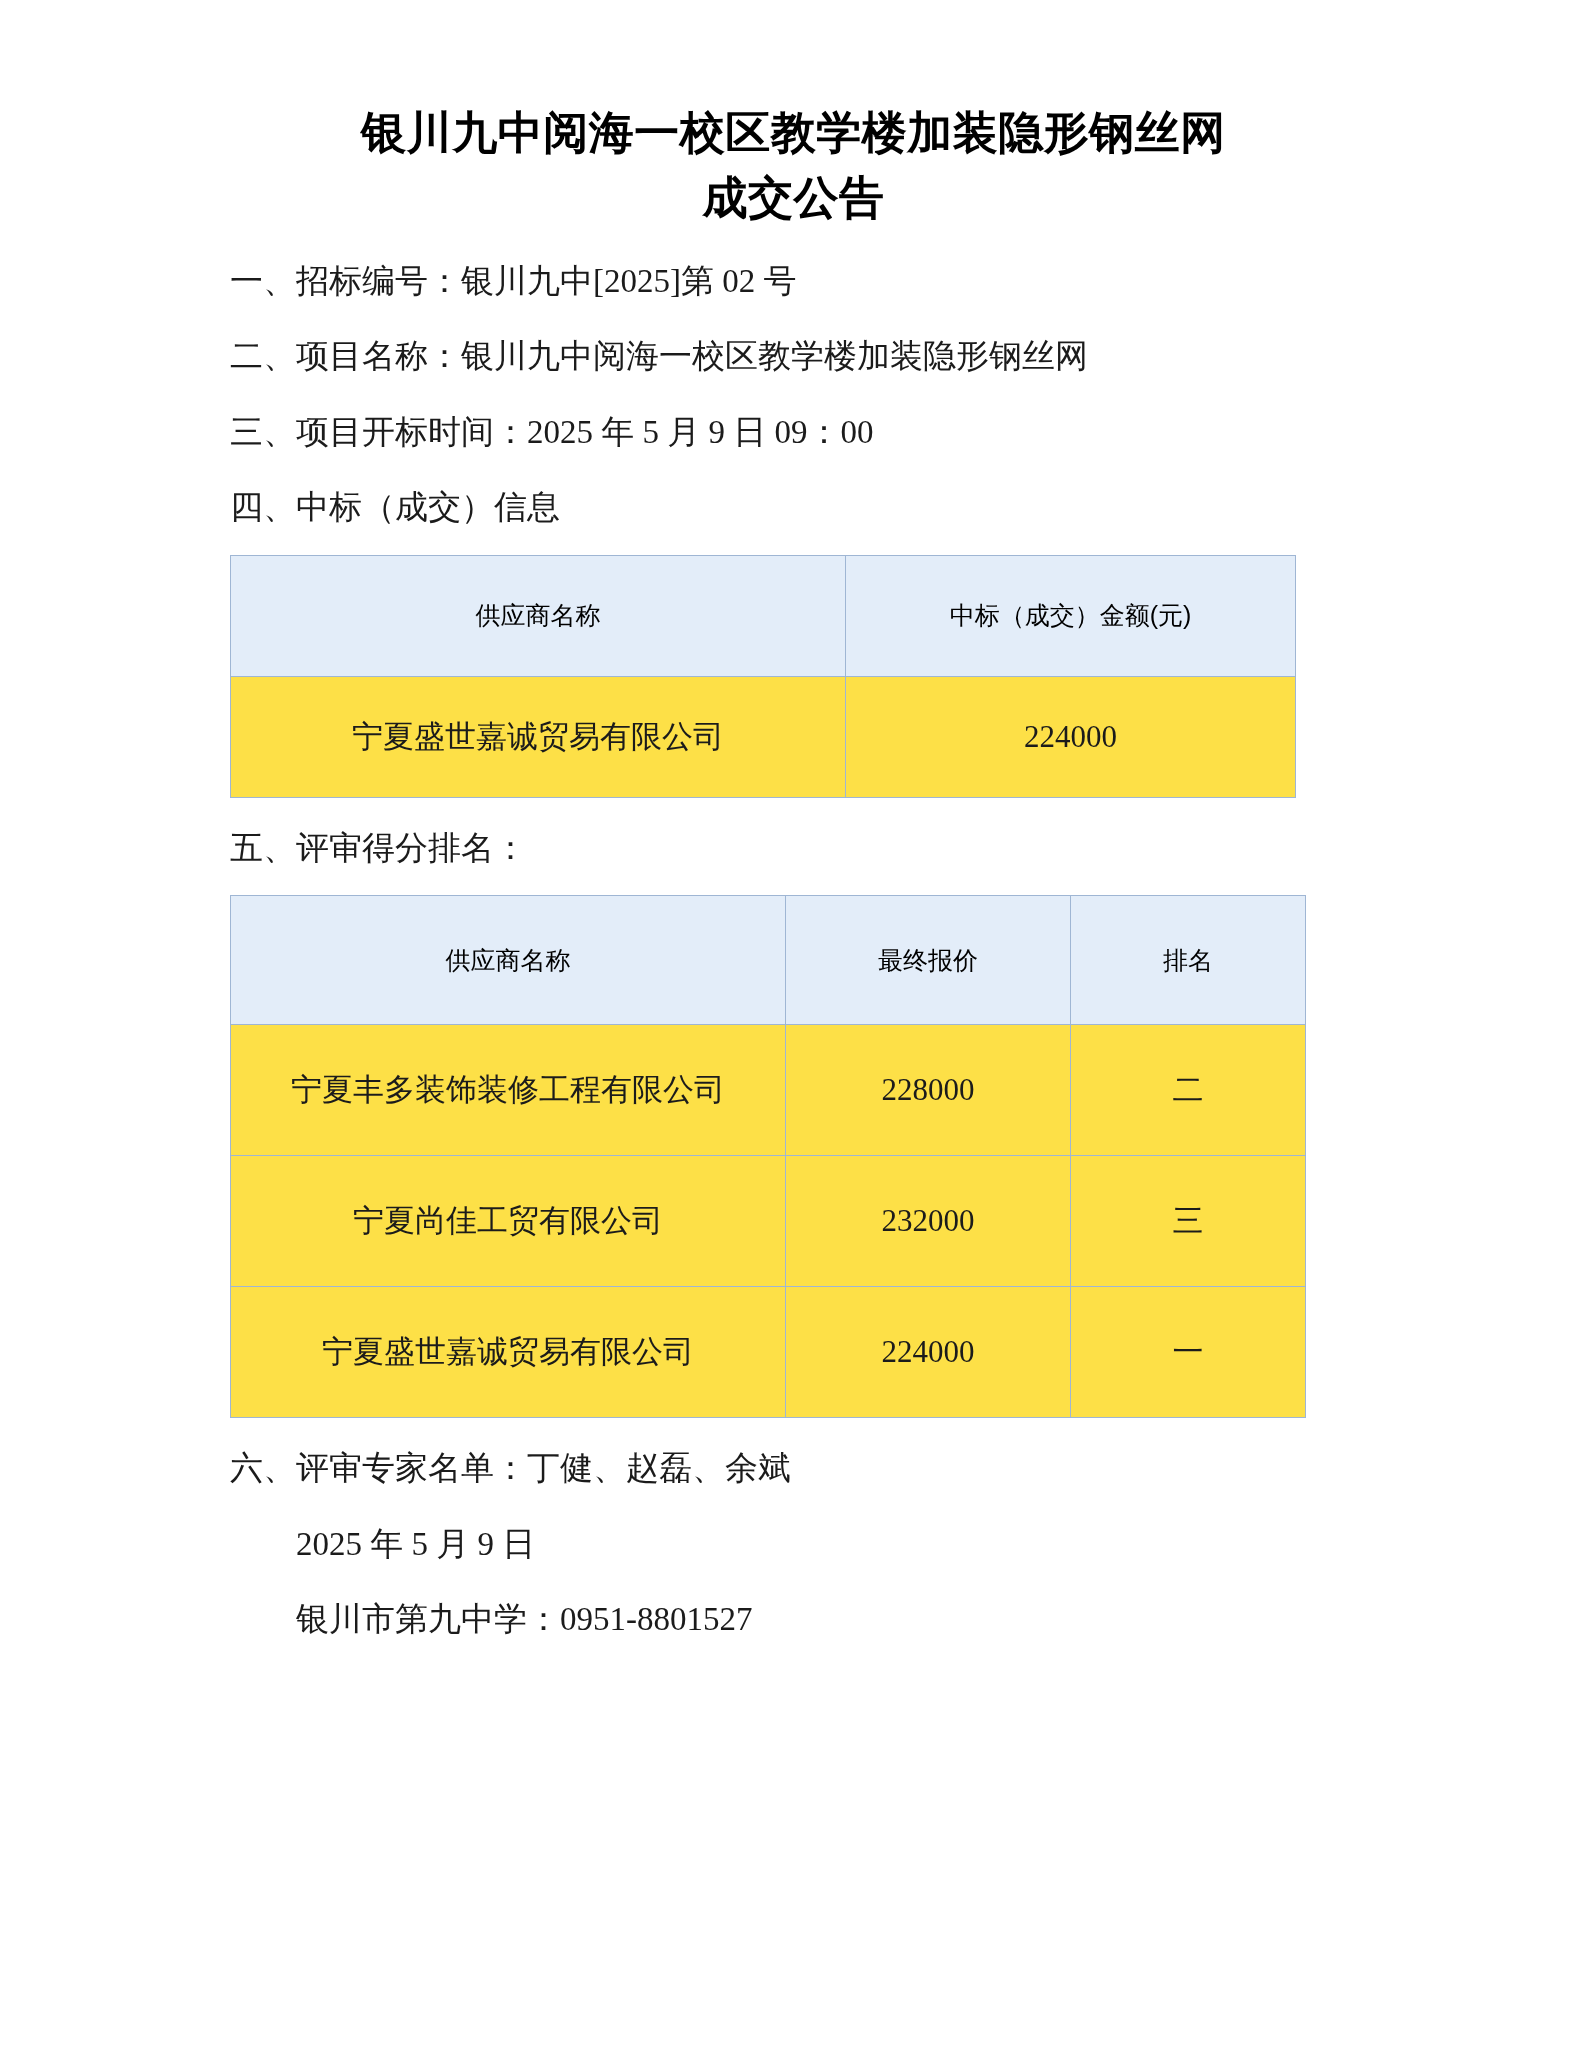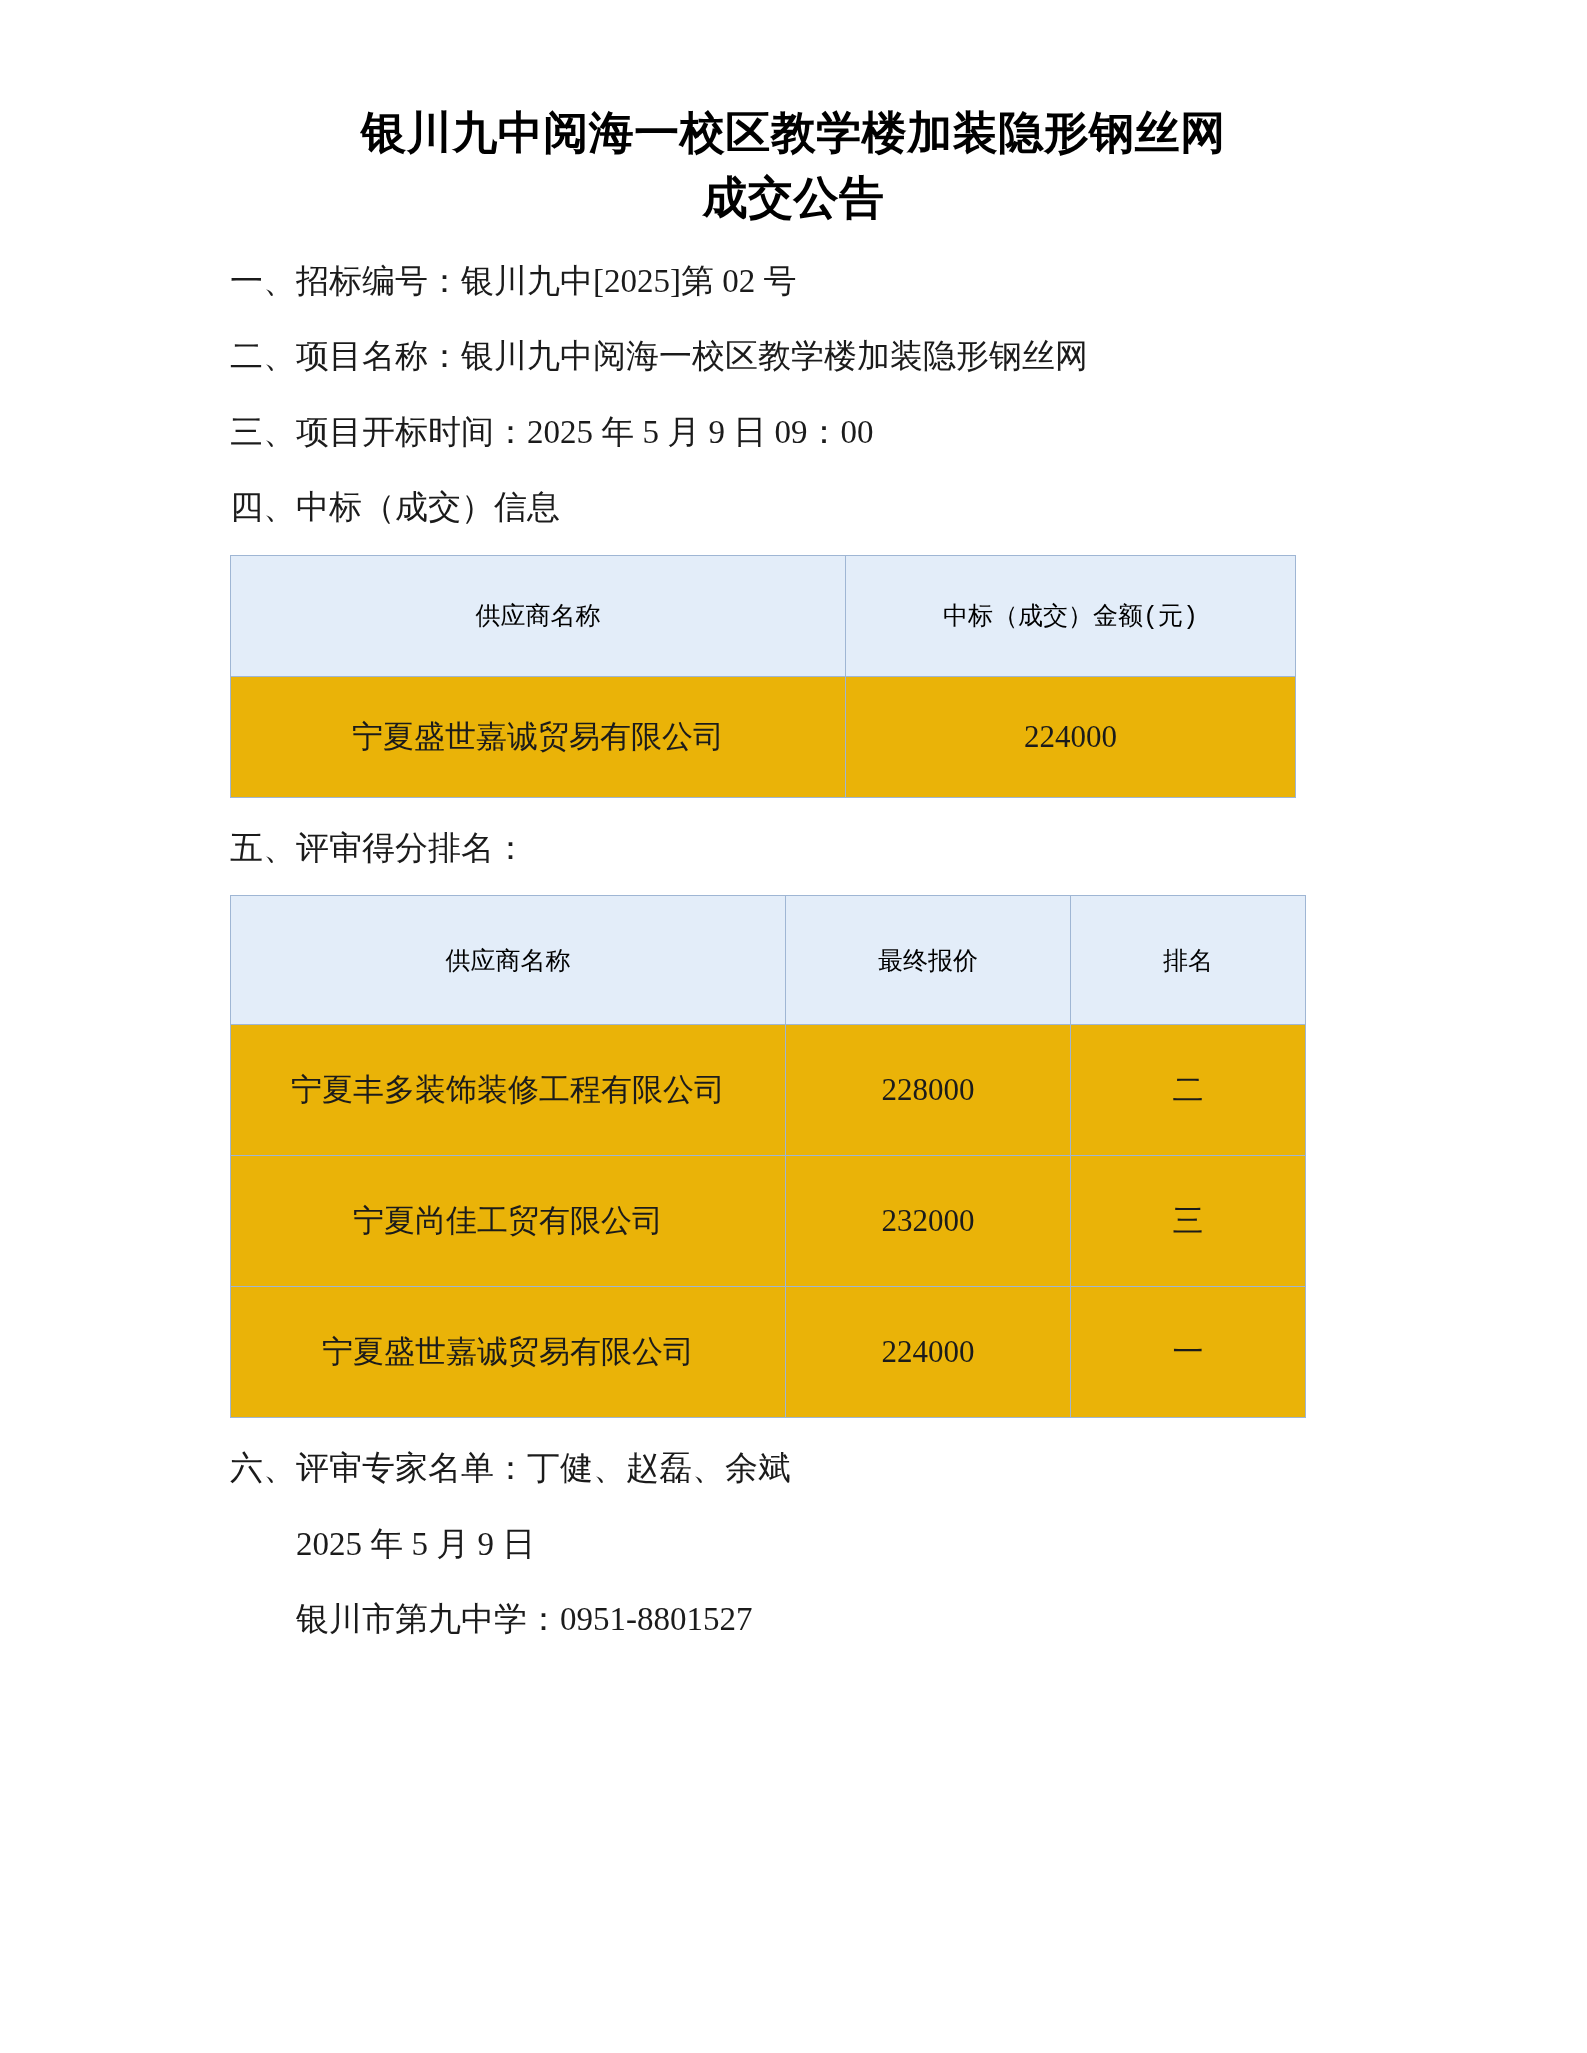--- a/index.html
+++ b/index.html
@@ -65,28 +65,28 @@
   }
   .tbl td, .tbl th {
     border: 1px solid #9fb6d4;
     padding: 0 14px;
     text-align: center;
     vertical-align: middle;
     font-weight: normal;
   }
   .tbl thead th {
     background: #e3edf9;
-    font-family: Liberation Mono, monospace;
+    font-family: Liberation Sans, sans-serif;
     font-size: 25px;
     color: #000000;
     height: 97px;
     text-align: center;
   }
   .tbl tbody td {
-    background: #eab308;
+    background: #fde047;
     font-family: "Liberation Serif", "DejaVu Serif", serif;
     font-size: 31px;
     color: #1b1b1b;
     height: 96px;
   }
   .tbl tbody td.name-cell {
     text-align: center;
   }
 
   

